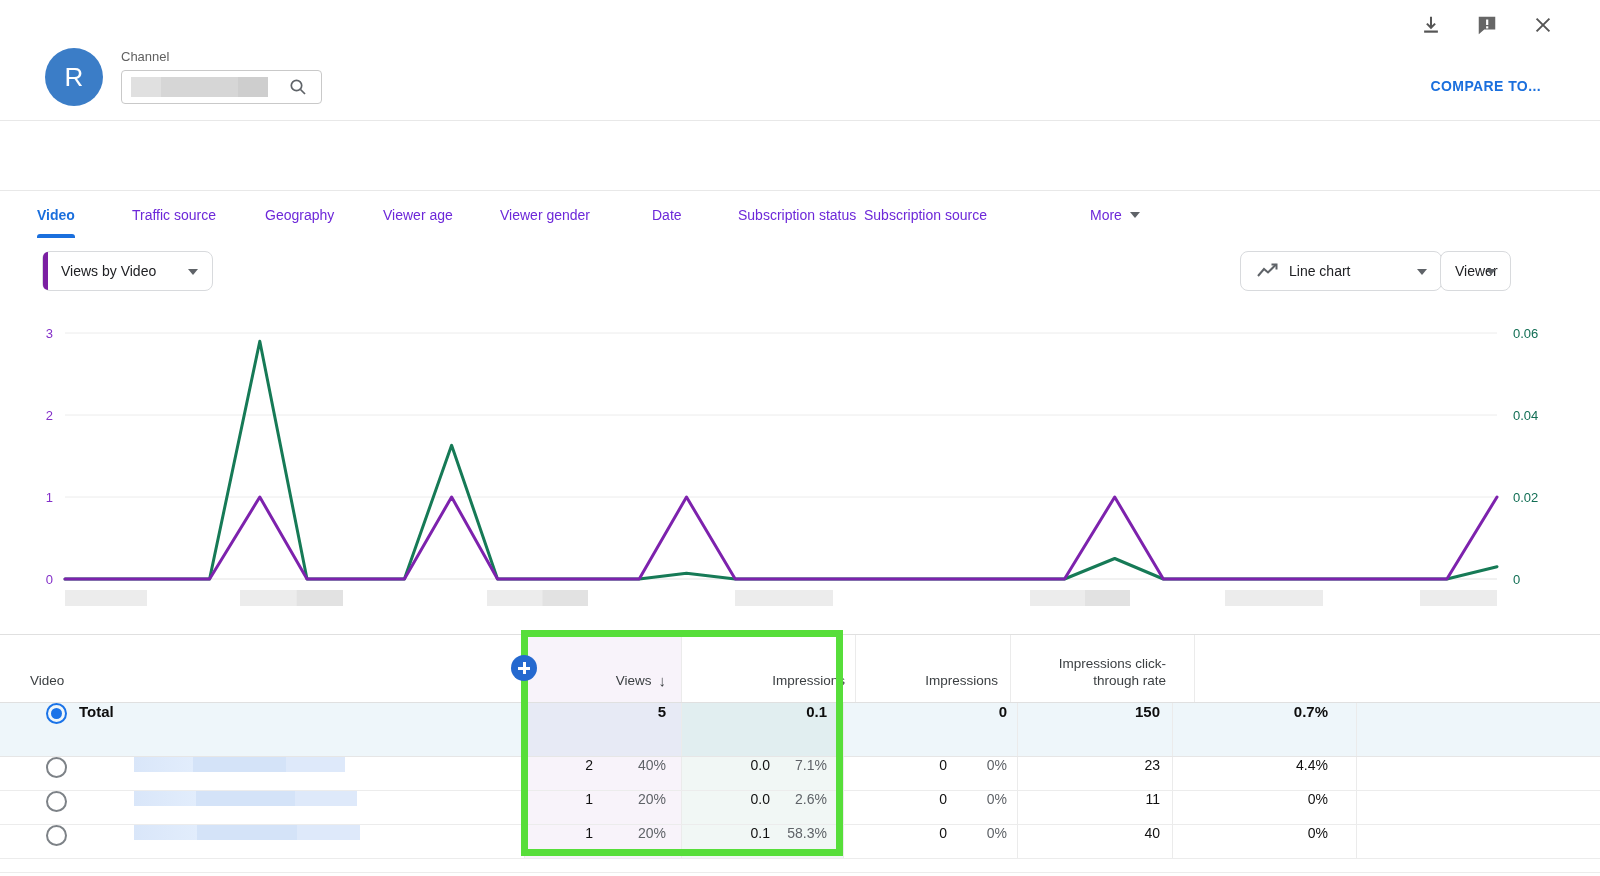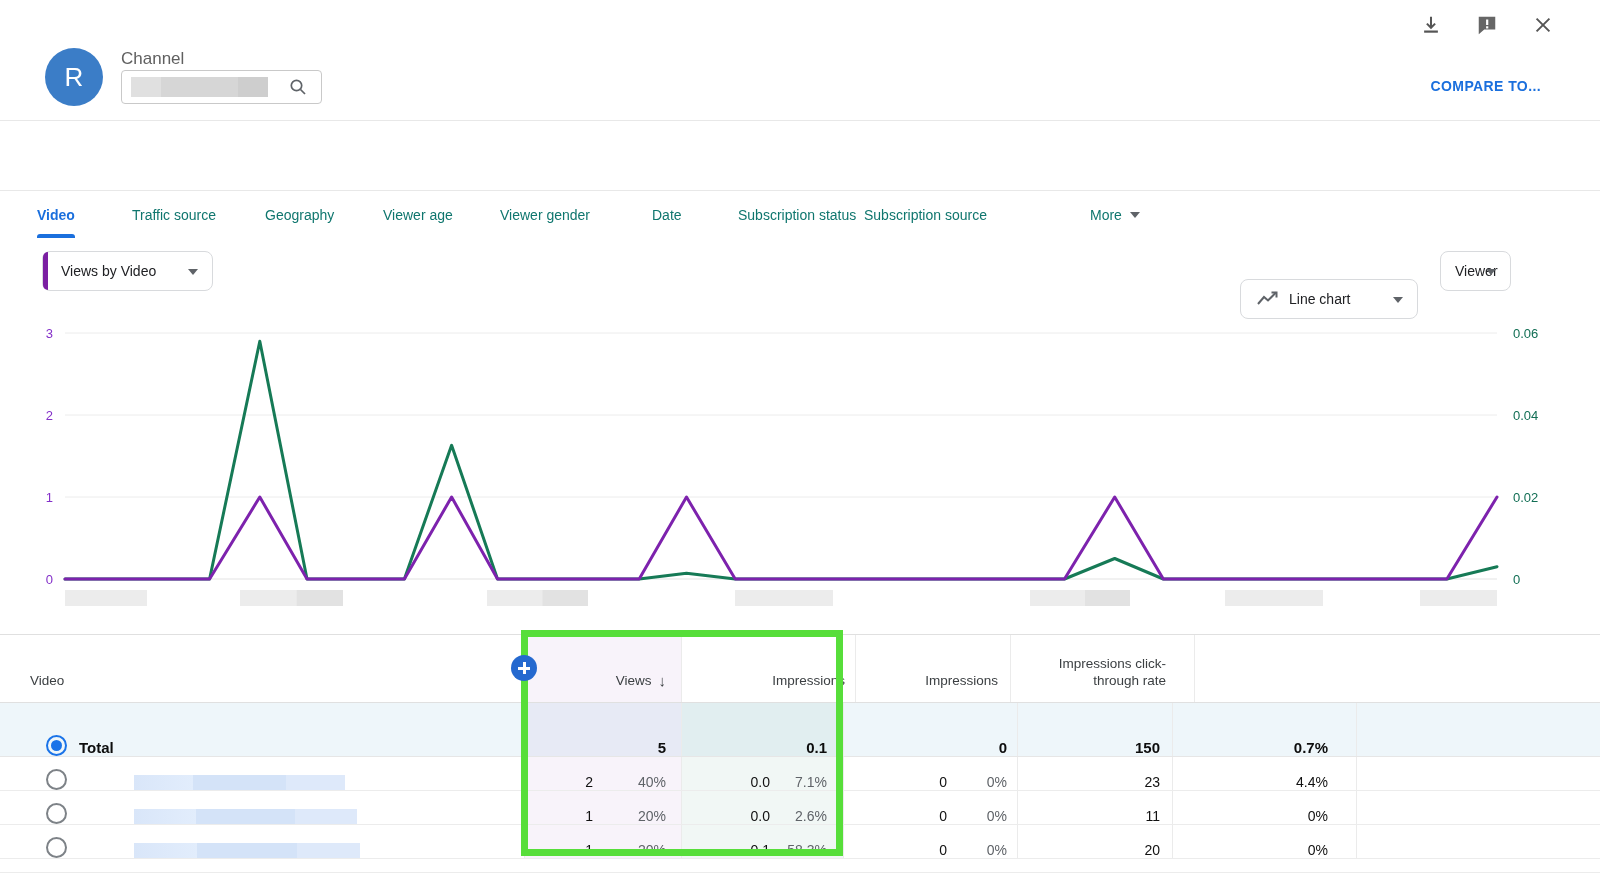--- a/index.html
+++ b/index.html
@@ -3,21 +3,21 @@
 <meta charset="utf-8">
 <style>
   html,body{margin:0;padding:0;background:#fff;}
   .app{position:relative;width:1600px;height:876px;background:#fff;overflow:hidden;
        font-family:"Liberation Sans",sans-serif;color:#202124;}
 
   
   .topbar{position:absolute;left:0;top:0;width:1600px;height:120px;background:#fff;border-bottom:1px solid #e8e8e8;}
   .avatar{position:absolute;left:45px;top:48px;width:58px;height:58px;border-radius:50%;
           background:#3b7dc7;color:#fff;font-size:26px;display:flex;align-items:center;justify-content:center;}
-  .channel-label{position:absolute;left:121px;top:49px;font-size:17px;color:#606060;}
+  .channel-label{position:absolute;left:121px;top:49px;font-size:13px;color:#606060;}
   .channel-search{position:absolute;left:121px;top:70px;width:199px;height:32px;border:1px solid #c9c9c9;
                   border-radius:4px;background:#fff;display:flex;align-items:center;}
   .channel-search .redact{margin-left:9px;width:137px;height:20px;
         background:linear-gradient(90deg,#e0e0e0 0%,#e0e0e0 22%,#d6d6d6 22%,#d6d6d6 78%,#cecece 78%);}
   .search-glyph{position:absolute;right:14px;top:7px;}
   .top-icons{position:absolute;right:44px;top:12px;display:flex;gap:30px;align-items:center;}
   .ticon{width:26px;height:26px;display:flex;align-items:center;justify-content:center;cursor:pointer;}
   .compare-link{position:absolute;right:59px;top:78px;font-size:14px;font-weight:600;letter-spacing:.4px;
                 color:#1a6fdd;cursor:pointer;}
 
@@ -30,41 +30,41 @@
   .filter-divider{position:absolute;left:1262px;top:121px;width:1px;height:69px;background:#e4e4e4;}
   .range-select{position:absolute;left:1278px;top:121px;width:322px;height:69px;cursor:pointer;}
   .range-redact{position:absolute;left:20px;top:10px;width:190px;height:17px;
         background:linear-gradient(90deg,#e6e6e6 0%,#e6e6e6 45%,#dedede 45%,#dedede 75%,#ececec 75%);}
   .range-label{position:absolute;left:20px;top:32px;font-size:15px;color:#202124;}
   .caret{width:0;height:0;border-left:5px solid transparent;border-right:5px solid transparent;border-top:6px solid #5f6368;}
   .range-caret{position:absolute;right:52px;top:34px;}
 
   
   .tabs{position:absolute;left:0;top:191px;width:1600px;height:47px;border-bottom:1px solid #e0e0e0;background:#fff;}
-  .tab{position:absolute;top:0;height:100%;display:flex;align-items:center;font-size:14px;color:#0f766e;cursor:pointer;white-space:nowrap;}
+  .tab{position:absolute;top:0;height:100%;display:flex;align-items:center;font-size:14px;color:#6d28d9;cursor:pointer;white-space:nowrap;}
   .tab.active{color:#1a6fdd;font-weight:700;}
   .tab.active::after{content:"";position:absolute;left:0;right:0;bottom:0;height:4px;background:#1a6fdd;border-radius:3px 3px 0 0;}
   .tab .caret{margin-left:8px;}
 
   
   .controls{position:absolute;left:0;top:238px;width:1600px;height:77px;background:#fff;}
   .pill{position:absolute;top:13px;height:40px;border:1px solid #d8dadd;border-radius:8px;background:#fff;
         display:flex;align-items:center;font-size:14px;color:#202124;cursor:pointer;box-sizing:border-box;}
   .pill .accent{position:absolute;left:0;top:0;bottom:0;width:5px;border-radius:7px 0 0 7px;}
   .pill .lbl{margin-left:18px;}
   .pill .caret{position:absolute;right:14px;top:17px;}
   .pill.plain .lbl{margin-left:14px;}
 
   
   .chart{position:absolute;left:0;top:315px;width:1600px;height:305px;}
 
   
   .tablewrap{position:absolute;left:0;top:634px;width:1600px;border-top:1px solid #e0e0e0;font-size:14px;}
   .trow{display:flex;width:1600px;box-sizing:border-box;}
-  .cell{box-sizing:border-box;display:flex;align-items:flex-end;}
+  .cell{box-sizing:border-box;display:flex;align-items:flex-start;}
   .c0{width:524px;padding-left:30px;}
   .c1{width:157px;padding-right:15px;}
   .c2{width:162px;padding-right:16px;}
   .c3{width:174px;padding-right:10px;}
   .c4{width:155px;padding-right:12px;}
   .c5{width:184px;padding-right:28px;}
   .c6{flex:1;}
   .c1,.c2,.c3,.c4,.c5,.c6{border-left:1px solid #ebebeb;justify-content:flex-end;}
   .tint-v{background:rgba(128,40,160,0.055);}
   .tint-w{background:rgba(18,115,90,0.06);}
@@ -176,21 +176,21 @@
         <div class="caret"></div>
       </div>
     </nav>
 
   <div class="controls">
     <div class="pill" style="left:42px;width:171px;">
       <div class="accent" style="background:#7b1fa2;"></div>
       <span class="lbl">Views by Video</span>
       <div class="caret"></div>
     </div>
-    <div class="pill plain" style="left:1240px;width:178px;margin-top:28px;">
+    <div class="pill plain" style="left:1240px;width:202px;">
       <svg width="22" height="16" viewBox="0 0 22 16" style="margin-left:16px;">
         <path d="M1 13 L7 6 L11 9.5 L19 1.5" fill="none" stroke="#5f6368" stroke-width="2"></path>
         <path d="M14.5 1.5 h5 v5" fill="none" stroke="#5f6368" stroke-width="2"></path>
       </svg>
       <span class="lbl" style="margin-left:10px;">Line chart</span>
       <div class="caret"></div>
     </div>
     <div class="pill plain" style="left:1440px;width:71px;">
       <span class="lbl">Viewer</span>
       <div class="caret"></div>
@@ -327,21 +327,21 @@
         </div>
         <div class="cell c2 tint-w">
           <div class="val">0.1</div>
           <div class="pct pw">58.3%</div>
         </div>
         <div class="cell c3">
           <div class="val">0</div>
           <div class="pct ps">0%</div>
         </div>
         <div class="cell c4">
-          <div class="val">20</div>
+          <div class="val">40</div>
         </div>
         <div class="cell c5">
           <div class="val">0%</div>
         </div>
         <div class="cell c6"></div>
       </div>
       <div class="spacer-row"></div>
     </div>
 
   <div class="green-box"></div>

